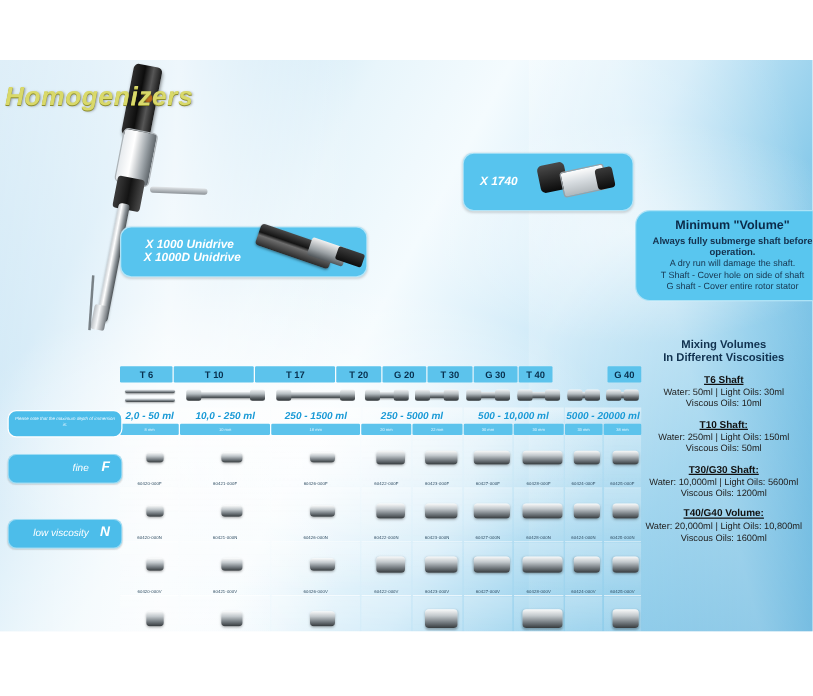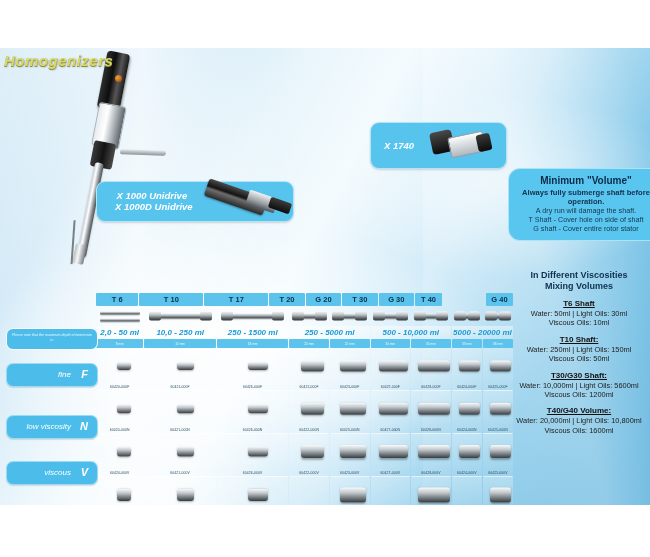--- a/index.html
+++ b/index.html
@@ -22,21 +22,21 @@
   #poster:after{
     content:"";position:absolute;right:-5%;top:-30%;width:40%;height:170%;
     background:linear-gradient(75deg,rgba(255,255,255,0) 0%,rgba(255,255,255,.35) 50%,rgba(255,255,255,0) 80%);
     pointer-events:none;
   }
 
   .abs{position:absolute;}
 
   
   #title{
-    left:4px;top:4px;font-style:italic;font-weight:bold;font-size:15px;
+    left:4px;top:18px;font-style:italic;font-weight:bold;font-size:21px;
     color:#d9d96a;letter-spacing:.5px;
     text-shadow:0 1px 0 #8f8f2e, 1px 1px 2px rgba(0,0,0,.35);
     z-index:8;
   }
 
   
   .callout{
     background:#57c4ee;border-radius:9px;color:#ffffff;
     box-shadow:0 1px 2px rgba(0,0,0,.15);
     border:1px solid rgba(255,255,255,.55);
@@ -224,22 +224,22 @@
   <div class="abs" id="minvol">
     <div class="hd">Minimum "Volume"</div>
     <div class="sub">Always fully submerge shaft before</div>
     <div class="sub">operation.</div>
     <div class="ln">A dry run will damage the shaft.</div>
     <div class="ln">T Shaft - Cover hole on side of shaft</div>
     <div class="ln">G shaft - Cover entire rotor stator</div>
   </div>
 
   <div class="abs" id="volpanel">
+    <div class="ph">Mixing Volumes</div>
     <div class="ph">In Different Viscosities</div>
-    <div class="ph">Mixing Volumes</div>
     <div id="volblocks">
         <div class="vblock">
           <div class="vt">T6 Shaft</div>
           <div class="vl">Water: 50ml | Light Oils: 30ml</div>
           <div class="vl">Viscous Oils: 10ml</div>
         </div>
         <div class="vblock">
           <div class="vt">T10 Shaft:</div>
           <div class="vl">Water: 250ml | Light Oils: 150ml</div>
           <div class="vl">Viscous Oils: 50ml</div>
@@ -260,24 +260,20 @@
   <div class="abs" id="note">
     <span>Please note that the maximum depth of immersion is:</span>
   </div>
   <div class="abs sidelbl" id="lbl-f">
     <span class="t">fine</span>
     <span class="k">F</span>
   </div>
   <div class="abs sidelbl" id="lbl-n">
     <span class="t">low viscosity</span>
     <span class="k">N</span>
-  </div>
-  <div class="abs sidelbl" id="lbl-v">
-    <span class="t">viscous</span>
-    <span class="k">V</span>
   </div>
 
   <div class="abs" id="table">
     <div class="hdrow" id="hdrow">
         <div class="hcell" style="width: 55px;">T 6</div>
         <div class="hcell" style="width: 83px;">T 10</div>
         <div class="hcell" style="width: 83px;">T 17</div>
         <div class="hcell" style="width: 46px;">T 20</div>
         <div class="hcell" style="width: 46px;">G 20</div>
         <div class="hcell" style="width: 46px;">T 30</div>

